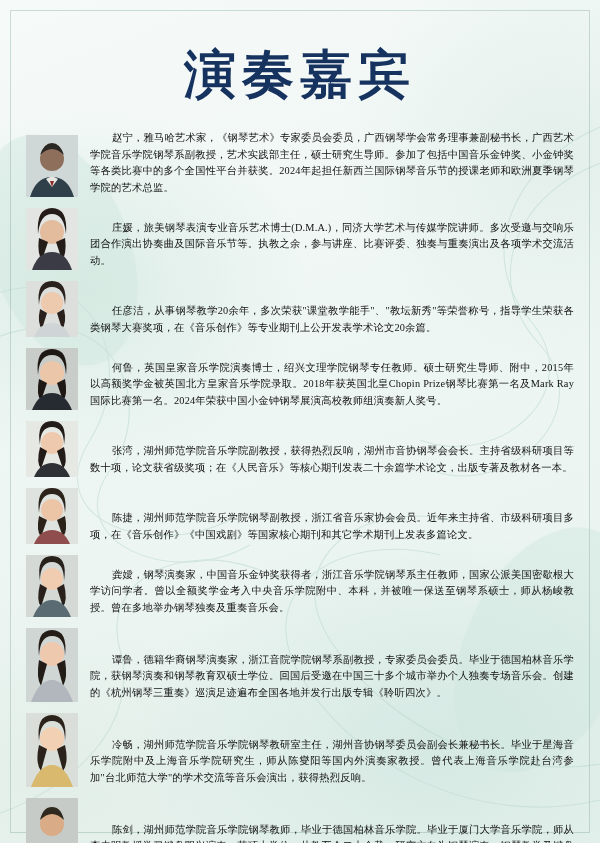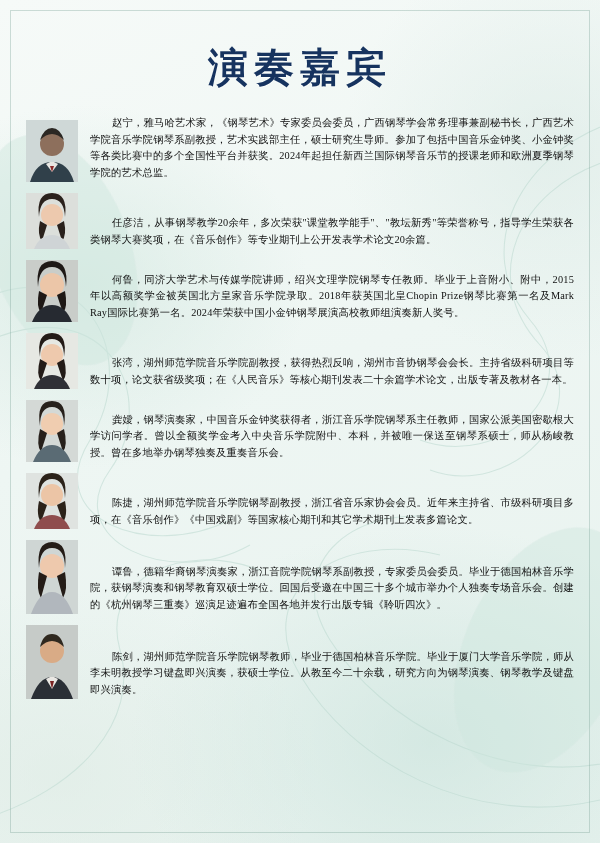--- a/index.html
+++ b/index.html
@@ -35,21 +35,21 @@
     left: 10px; top: 10px; right: 10px; bottom: 10px;
     border: 1px solid rgba(120,160,150,0.35);
     pointer-events: none;
   }
 
   .title {
     position: relative;
     text-align: center;
     padding-top: 40px;
     padding-bottom: 18px;
-    font-size: 40px;
+    font-size: 52px;
     letter-spacing: 6px;
     font-weight: bold;
     color: #16335f;
     font-family: "Liberation Serif", "DejaVu Serif", serif;
     text-shadow: 0 1px 0 rgba(255,255,255,0.6);
   }
 
   .list {
     position: relative;
     padding: 0 26px 20px 26px;
@@ -126,20 +126,33 @@
           <circle cx="26" cy="24" r="12" fill="#8d6f5c"></circle>
           <path d="M14 20 q12 -12 24 0 q-4 -12 -12 -12 q-8 0 -12 12z" fill="#2b2723"></path>
           <path d="M4 62 q6 -20 22 -20 q16 0 22 20z" fill="#30404a"></path>
           <path d="M20 44 l6 8 l6 -8 l-4 -2 h-4z" fill="#e8e6e2"></path>
           <path d="M24 46 l2 6 l2 -6 z" fill="#8d2b2b"></path>
         </svg>
       </div>
       <div class="bio">赵宁，雅马哈艺术家，《钢琴艺术》专家委员会委员，广西钢琴学会常务理事兼副秘书长，广西艺术学院音乐学院钢琴系副教授，艺术实践部主任，硕士研究生导师。参加了包括中国音乐金钟奖、小金钟奖等各类比赛中的多个全国性平台并获奖。2024年起担任新西兰国际钢琴音乐节的授课老师和欧洲夏季钢琴学院的艺术总监。</div>
     </div>
 
+    <div class="entry">
+      <div class="photo">
+        <svg viewBox="0 0 52 62" aria-hidden="true">
+          <rect width="52" height="62" fill="#e2e5e1"></rect>
+          <circle cx="26" cy="24" r="12" fill="#e3bb9d"></circle>
+          <path d="M12 26 q2 -20 14 -20 q12 0 14 20 q2 -26 -14 -26 q-16 0 -14 26z" fill="#241c18"></path>
+          <path d="M13 30 q-2 16 3 22 l6 -18z" fill="#241c18"></path>
+          <path d="M39 30 q2 16 -3 22 l-6 -18z" fill="#241c18"></path>
+          <path d="M6 62 q6 -18 20 -18 q14 0 20 18z" fill="#3a3b45"></path>
+        </svg>
+      </div>
+      <div class="bio">庄媛，旅美钢琴表演专业音乐艺术博士(D.M.A.)，同济大学艺术与传媒学院讲师。多次受邀与交响乐团合作演出协奏曲及国际音乐节等。执教之余，参与讲座、比赛评委、独奏与重奏演出及各项学术交流活动。</div>
+    </div>
 
     <div class="entry short">
       <div class="photo">
         <svg viewBox="0 0 52 56" aria-hidden="true">
           <rect width="52" height="56" fill="#dcdfdb"></rect>
           <circle cx="26" cy="22" r="11" fill="#edc9ae"></circle>
           <path d="M13 24 q1 -18 13 -18 q12 0 13 18 q3 -24 -13 -24 q-16 0 -13 24z" fill="#2a211c"></path>
           <path d="M14 28 q-3 14 2 20 l5 -16z" fill="#2a211c"></path>
           <path d="M38 28 q3 14 -2 20 l-5 -16z" fill="#2a211c"></path>
           <path d="M8 56 q6 -14 18 -14 q12 0 18 14z" fill="#cfd4d6"></path>
@@ -152,79 +165,92 @@
       <div class="photo">
         <svg viewBox="0 0 52 62" aria-hidden="true">
           <rect width="52" height="62" fill="#c9cdc9"></rect>
           <circle cx="26" cy="25" r="12" fill="#ecc6a8"></circle>
           <path d="M12 27 q1 -20 14 -20 q13 0 14 20 q3 -26 -14 -26 q-17 0 -14 26z" fill="#1e1815"></path>
           <path d="M13 31 q-3 16 2 22 l6 -18z" fill="#1e1815"></path>
           <path d="M39 31 q3 16 -2 22 l-6 -18z" fill="#1e1815"></path>
           <path d="M6 62 q7 -17 20 -17 q13 0 20 17z" fill="#262a31"></path>
         </svg>
       </div>
-      <div class="bio">何鲁，同济大学艺术与传媒学院讲师，绍兴文理学院钢琴专任教师。毕业于上音附小、附中，2015年以高额奖学金被英国北方皇家音乐学院录取。2018年获英国北皇Chopin Prize钢琴比赛第一名及Mark Ray国际比赛第一名。2024年荣获中国小金钟钢琴展演高校教师组演奏新人奖号。</div>
+      <div class="bio">何鲁，英国皇家音乐学院演奏博士，绍兴文理学院钢琴专任教师。硕士研究生导师、附中，2015年以高额奖学金被英国北方皇家音乐学院录取。2018年获英国北皇Chopin Prize钢琴比赛第一名及Mark Ray国际比赛第一名。2024年荣获中国小金钟钢琴展演高校教师组演奏新人奖号。</div>
     </div>
 
     <div class="entry short">
       <div class="photo">
         <svg viewBox="0 0 52 56" aria-hidden="true">
           <rect width="52" height="56" fill="#e6e8e3"></rect>
           <circle cx="26" cy="22" r="11" fill="#eec9ad"></circle>
           <path d="M14 24 q0 -18 12 -18 q12 0 12 18 q4 -24 -12 -24 q-16 0 -12 24z" fill="#231b17"></path>
           <path d="M14 26 q-4 16 1 22 l6 -18z" fill="#231b17"></path>
           <path d="M38 26 q4 16 -1 22 l-6 -18z" fill="#231b17"></path>
           <path d="M8 56 q6 -14 18 -14 q12 0 18 14z" fill="#2f3036"></path>
         </svg>
       </div>
       <div class="bio">张湾，湖州师范学院音乐学院副教授，获得热烈反响，湖州市音协钢琴会会长。主持省级科研项目等数十项，论文获省级奖项；在《人民音乐》等核心期刊发表二十余篇学术论文，出版专著及教材各一本。</div>
     </div>
 
-    <div class="entry">
-      <div class="photo">
-        <svg viewBox="0 0 52 62" aria-hidden="true">
-          <rect width="52" height="62" fill="#d4d9d6"></rect>
-          <circle cx="26" cy="24" r="11" fill="#f0cdb0"></circle>
-          <path d="M14 26 q0 -19 12 -19 q12 0 12 19 q4 -25 -12 -25 q-16 0 -12 25z" fill="#27201b"></path>
-          <path d="M14 29 q-4 16 1 23 l6 -19z" fill="#27201b"></path>
-          <path d="M38 29 q4 16 -1 23 l-6 -19z" fill="#27201b"></path>
-          <path d="M7 62 q7 -17 19 -17 q12 0 19 17z" fill="#5a6b74"></path>
-        </svg>
-      </div>
-      <div class="bio">龚嬡，钢琴演奏家，中国音乐金钟奖获得者，浙江音乐学院钢琴系主任教师，国家公派美国密歇根大学访问学者。曾以全额奖学金考入中央音乐学院附中、本科，并被唯一保送至钢琴系硕士，师从杨峻教授。曾在多地举办钢琴独奏及重奏音乐会。</div>
-    </div>
-
     <div class="entry short">
       <div class="photo">
         <svg viewBox="0 0 52 56" aria-hidden="true">
           <rect width="52" height="56" fill="#dfe3e0"></rect>
           <circle cx="26" cy="22" r="11" fill="#ecc5a6"></circle>
           <path d="M13 25 q1 -19 13 -19 q12 0 13 19 q3 -25 -13 -25 q-16 0 -13 25z" fill="#2b2219"></path>
           <path d="M13 28 q-3 15 2 21 l6 -17z" fill="#2b2219"></path>
           <path d="M39 28 q3 15 -2 21 l-6 -17z" fill="#2b2219"></path>
           <path d="M8 56 q6 -14 18 -14 q12 0 18 14z" fill="#8f4d4d"></path>
         </svg>
       </div>
       <div class="bio">陈捷，湖州师范学院音乐学院钢琴副教授，浙江省音乐家协会会员。近年来主持省、市级科研项目多项，在《音乐创作》《中国戏剧》等国家核心期刊和其它学术期刊上发表多篇论文。</div>
     </div>
 
+    <div class="entry">
+      <div class="photo">
+        <svg viewBox="0 0 52 62" aria-hidden="true">
+          <rect width="52" height="62" fill="#d4d9d6"></rect>
+          <circle cx="26" cy="24" r="11" fill="#f0cdb0"></circle>
+          <path d="M14 26 q0 -19 12 -19 q12 0 12 19 q4 -25 -12 -25 q-16 0 -12 25z" fill="#27201b"></path>
+          <path d="M14 29 q-4 16 1 23 l6 -19z" fill="#27201b"></path>
+          <path d="M38 29 q4 16 -1 23 l-6 -19z" fill="#27201b"></path>
+          <path d="M7 62 q7 -17 19 -17 q12 0 19 17z" fill="#5a6b74"></path>
+        </svg>
+      </div>
+      <div class="bio">龚嬡，钢琴演奏家，中国音乐金钟奖获得者，浙江音乐学院钢琴系主任教师，国家公派美国密歇根大学访问学者。曾以全额奖学金考入中央音乐学院附中、本科，并被唯一保送至钢琴系硕士，师从杨峻教授。曾在多地举办钢琴独奏及重奏音乐会。</div>
+    </div>
+
     <div class="entry tall">
       <div class="photo">
         <svg viewBox="0 0 52 74" aria-hidden="true">
           <rect width="52" height="74" fill="#cfd6d4"></rect>
           <circle cx="26" cy="26" r="12" fill="#eec9ad"></circle>
           <path d="M13 28 q1 -20 13 -20 q13 0 13 20 q3 -26 -13 -26 q-16 0 -13 26z" fill="#241c17"></path>
           <path d="M13 32 q-3 18 2 26 l6 -22z" fill="#241c17"></path>
           <path d="M39 32 q3 18 -2 26 l-6 -22z" fill="#241c17"></path>
           <path d="M5 74 q8 -22 21 -22 q13 0 21 22z" fill="#b1b7bd"></path>
         </svg>
       </div>
       <div class="bio">谭鲁，德籍华裔钢琴演奏家，浙江音院学院钢琴系副教授，专家委员会委员。毕业于德国柏林音乐学院，获钢琴演奏和钢琴教育双硕士学位。回国后受邀在中国三十多个城市举办个人独奏专场音乐会。创建的《杭州钢琴三重奏》巡演足迹遍布全国各地并发行出版专辑《聆听四次》。</div>
     </div>
 
+    <div class="entry tall">
+      <div class="photo">
+        <svg viewBox="0 0 52 74" aria-hidden="true">
+          <rect width="52" height="74" fill="#d9ded9"></rect>
+          <circle cx="26" cy="26" r="12" fill="#f2d0b4"></circle>
+          <path d="M13 28 q1 -20 13 -20 q13 0 13 20 q3 -26 -13 -26 q-16 0 -13 26z" fill="#2b221b"></path>
+          <path d="M13 32 q-4 18 2 26 l6 -22z" fill="#2b221b"></path>
+          <path d="M39 32 q4 18 -2 26 l-6 -22z" fill="#2b221b"></path>
+          <path d="M5 74 q8 -22 21 -22 q13 0 21 22z" fill="#d9b96d"></path>
+        </svg>
+      </div>
+      <div class="bio">冷畅，湖州师范学院音乐学院钢琴教研室主任，湖州音协钢琴委员会副会长兼秘书长。毕业于星海音乐学院附中及上海音乐学院研究生，师从陈燮阳等国内外演奏家教授。曾代表上海音乐学院赴台湾参加"台北师范大学"的学术交流等音乐会演出，获得热烈反响。</div>
+    </div>
 
     <div class="entry tall">
       <div class="photo">
         <svg viewBox="0 0 52 74" aria-hidden="true">
           <rect width="52" height="74" fill="#c6cbc8"></rect>
           <circle cx="26" cy="26" r="12" fill="#d9ab86"></circle>
           <path d="M14 22 q12 -12 24 0 q-3 -13 -12 -13 q-9 0 -12 13z" fill="#30291f"></path>
           <path d="M5 74 q8 -22 21 -22 q13 0 21 22z" fill="#2a2f36"></path>
           <path d="M20 54 l6 10 l6 -10 l-4 -2 h-4z" fill="#e9e7e3"></path>
           <path d="M24 56 l2 8 l2 -8z" fill="#7a2222"></path>

